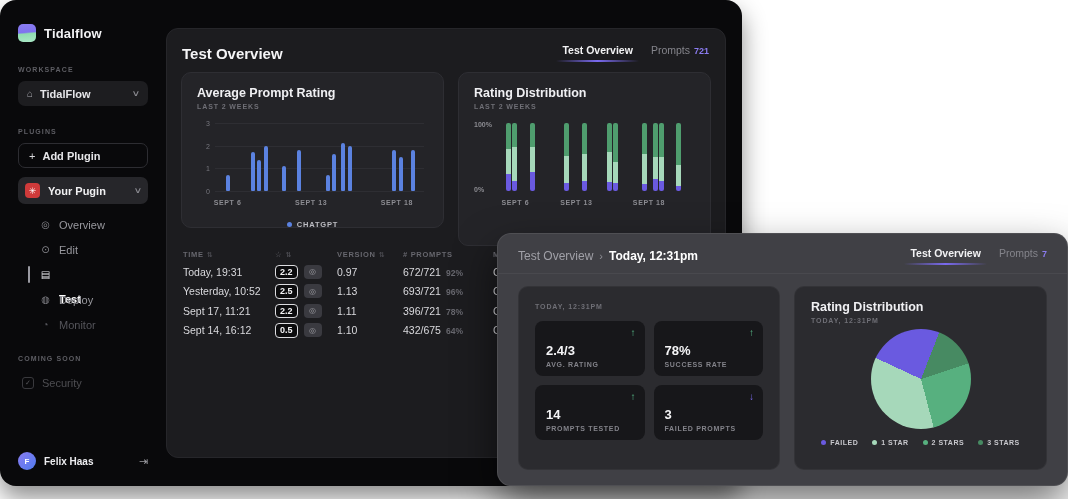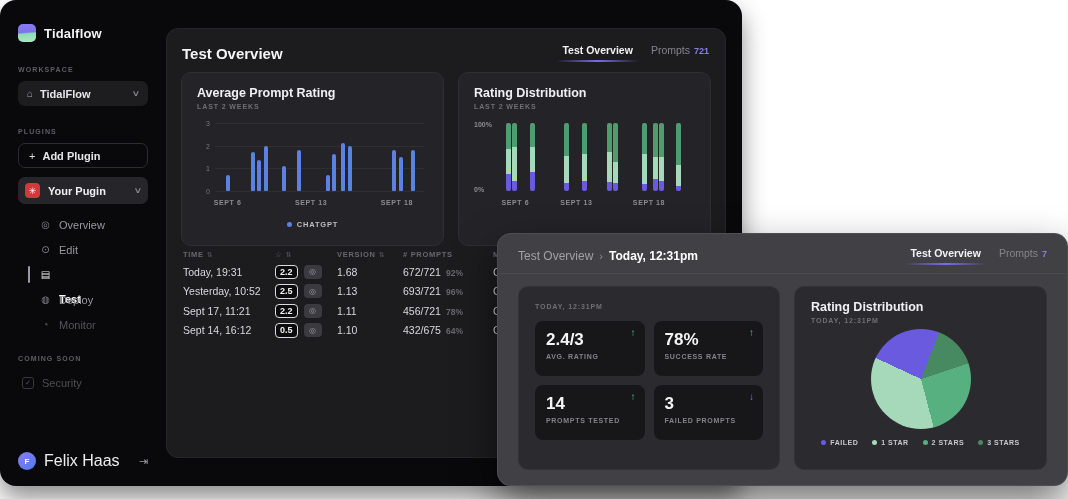--- a/index.html
+++ b/index.html
@@ -34,37 +34,37 @@
   .nav-item.active .nav-label { color:#ffffff; font-weight:bold;margin-top:48px; }
   .nav-item.active .nav-icon { color:#e8e8ec; }
   .nav-item.active::before { content:""; position:absolute; left:-12px; top:4px; bottom:4px; width:2px; background:#9a9aa2; border-radius:1px; }
   .nav-item.disabled .nav-label, .nav-item.disabled .nav-icon { color:#55555b; }
   .coming { margin-top:14px; }
   .cs-item { display:flex; align-items:center; gap:8px; height:25px; margin-left:4px; opacity:.5; }
   .cs-box { width:12px; height:12px; border:1px solid #6a6a70; border-radius:3px; color:#9a9aa0; font-size:7px; display:flex; align-items:center; justify-content:center; }
   .cs-label { color:#8f8f95; font-size:11px; }
   .user-row { margin-top:auto; display:flex; align-items:center; gap:8px; }
   .avatar { width:18px; height:18px; border-radius:50%; background:linear-gradient(135deg,#8a7cf2,#4f7bee); color:#fff; font-size:8px; font-weight:bold; display:flex; align-items:center; justify-content:center; }
-  .user-name { color:#ededf0; font-size:16px; font-weight:400; }
+  .user-name { color:#ededf0; font-size:10px; font-weight:700; }
   .logout { margin-left:auto; color:#9a9aa0; font-size:11px; cursor:pointer; }
 
   
   .main-panel { position:absolute; left:166px; top:28px; width:560px; height:430px; background:#1c1c1f; border:1px solid #26262a; border-radius:12px; }
   .panel-header { display:flex; align-items:center; justify-content:space-between; padding:15px 16px 8px 15px; }
   .panel-title { color:#f5f5f7; font-size:15px; font-weight:bold; }
   .tab-group { display:flex; align-items:center; gap:18px; }
   .tab { position:relative; font-size:10.5px; color:#84848b; padding-bottom:6px; cursor:pointer; white-space:nowrap; }
   .tab.active { color:#f2f2f4; font-weight:600; }
   .tab .tab-underline { position:absolute; left:-6px; right:-6px; bottom:0; height:2px; border-radius:2px;
     background:linear-gradient(90deg,rgba(122,106,240,0),#7a6af0 50%,rgba(122,106,240,0)); }
   .tab .count { color:#8b7cf0; font-size:9px; margin-left:4px; font-weight:bold; }
 
   .charts-row { display:flex; gap:14px; padding:2px 14px 0; }
   .card { background:#242428; border:1px solid #2e2e33; border-radius:10px; padding:13px 15px; }
-  .card-avg { width:264px; height:174px; }
+  .card-avg { width:264px; height:156px; }
   .card-dist { width:254px; height:174px; }
   .card-title { color:#f0f0f3; font-size:12.5px; font-weight:bold; }
   .card-sub { color:#6f6f76; font-size:7px; letter-spacing:.9px; margin-top:3px; font-weight:bold; }
 
   .plot { position:relative; height:68px; margin:13px 4px 0 18px; }
   .gridline { position:absolute; left:0; right:0; height:1px; background:#2e2e33; }
   .ytick { position:absolute; left:-18px; width:13px; text-align:right; font-size:7px; color:#76767d; transform:translateY(-50%); }
   .vbar { position:absolute; bottom:0; width:4px; border-radius:2px 2px 1px 1px; background:#5b82e0; }
   .xaxis { position:relative; height:12px; margin:6px 4px 0 18px; }
   .xtick { position:absolute; top:2px; transform:translateX(-50%); font-size:7px; color:#8c8c92; letter-spacing:.6px; font-weight:600; white-space:nowrap; }
@@ -99,21 +99,21 @@
   .crumb-sep { color:#8f8f96; font-size:11px; }
   .crumb-current { color:#ffffff; font-size:12px; font-weight:600; }
   .modal-body { display:flex; gap:14px; padding:12px 20px 0; }
   .mcard { background:#2b2b2f; border:1px solid rgba(255,255,255,.04); border-radius:10px; padding:13px 16px; height:184px; }
   .mcard-key { width:262px; }
   .mcard-pie { flex:1; }
   .metric-grid { display:grid; grid-template-columns:1fr 1fr; gap:9px; margin-top:11px; }
   .tile { position:relative; background:#17171a; border-radius:8px; padding:9px 11px; height:55px; }
   .tile-arrow { position:absolute; top:6px; right:9px; font-size:10px; font-weight:bold; }
   .tile-arrow.up { color:#5bc08d; } .tile-arrow.down { color:#7a6af0; }
-  .tile-value { color:#f4f4f6; font-size:17px; font-weight:bold; }
+  .tile-value { margin-top:13px; color:#f4f4f6; font-size:13px; font-weight:bold; }
   .tile-label { margin-top:3px; color:#83838a; font-size:7px; letter-spacing:.7px; font-weight:bold; }
   .pie-wrap { display:flex; justify-content:center; margin-top:5px; }
   .pie { width:100px; height:100px; border-radius:50%; }
   .pie-legend { display:flex; justify-content:center; gap:14px; margin-top:10px; }
   .pl-item { display:flex; align-items:center; gap:4px; }
   .pl-label { font-size:7px; color:#c8c8cd; letter-spacing:.5px; font-weight:bold; }
 </style>
 </head>
 <body>
 
@@ -313,36 +313,36 @@
           <div class="hcell"><span>TIME</span><span class="sort-ic">⇅</span></div>
           <div class="hcell"><span>☆</span><span class="sort-ic">⇅</span></div>
           <div class="hcell"><span>VERSION</span><span class="sort-ic">⇅</span></div>
           <div class="hcell"><span># PROMPTS</span></div>
           <div class="hcell"><span>MODEL</span><span class="sort-ic">⇅</span></div>
         </div>
         <div id="history-rows">
             <div class="hgrid hrow">
               <div class="cell">Today, 19:31</div>
               <div class="cell"><span class="badge">2.2</span><span class="gearbtn">◎</span></div>
-              <div class="cell">1.68</div>
+              <div class="cell">0.97</div>
               <div class="cell"><span>672/721</span><span class="pct">92%</span></div>
               <div class="cell">ChatGPT</div>
             </div>
             <div class="hgrid hrow">
               <div class="cell">Yesterday, 10:52</div>
               <div class="cell"><span class="badge">2.5</span><span class="gearbtn">◎</span></div>
               <div class="cell">1.13</div>
               <div class="cell"><span>693/721</span><span class="pct">96%</span></div>
               <div class="cell">ChatGPT</div>
             </div>
             <div class="hgrid hrow">
               <div class="cell">Sept 17, 11:21</div>
               <div class="cell"><span class="badge">2.2</span><span class="gearbtn">◎</span></div>
               <div class="cell">1.11</div>
-              <div class="cell"><span>456/721</span><span class="pct">78%</span></div>
+              <div class="cell"><span>396/721</span><span class="pct">78%</span></div>
               <div class="cell">ChatGPT</div>
             </div>
             <div class="hgrid hrow">
               <div class="cell">Sept 14, 16:12</div>
               <div class="cell"><span class="badge">0.5</span><span class="gearbtn">◎</span></div>
               <div class="cell">1.10</div>
               <div class="cell"><span>432/675</span><span class="pct">64%</span></div>
               <div class="cell">ChatGPT</div>
             </div>
           </div>

